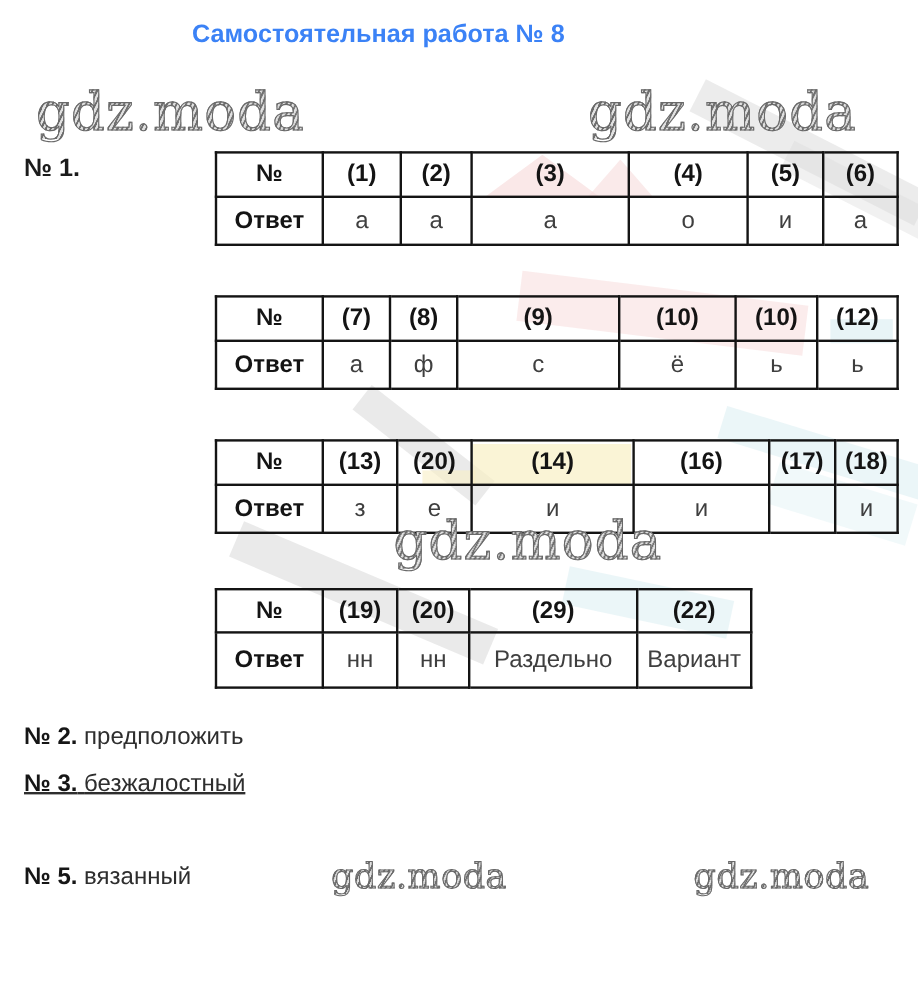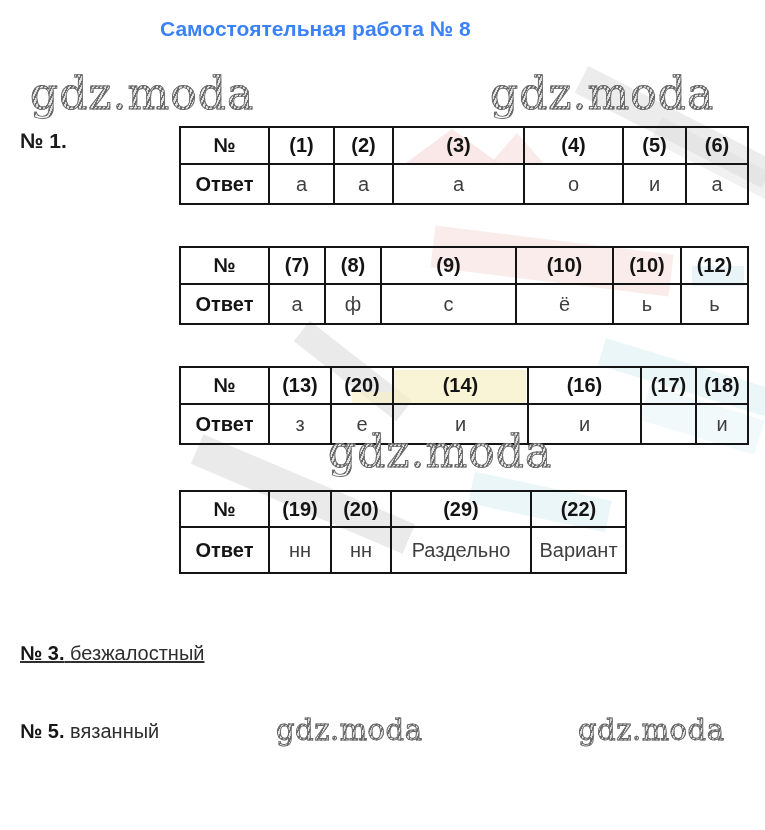--- a/index.html
+++ b/index.html
@@ -223,20 +223,24 @@
         <th>Ответ</th>
         <td>нн</td>
         <td>нн</td>
         <td>Раздельно</td>
         <td>Вариант</td>
       </tr>
     </tbody>
       </table>
   </div>
 
+  <div class="task-line" style="top:603px;">
+    <b>№ 2.</b>
+    <span>предположить</span>
+  </div>
   <div class="task-line" style="top:642px;text-decoration:underline;">
     <b>№ 3.</b>
     <span>безжалостный</span>
   </div>
   <div class="task-line" style="top:720px;">
     <b>№ 5.</b>
     <span>вязанный</span>
   </div>
 
 </div>

